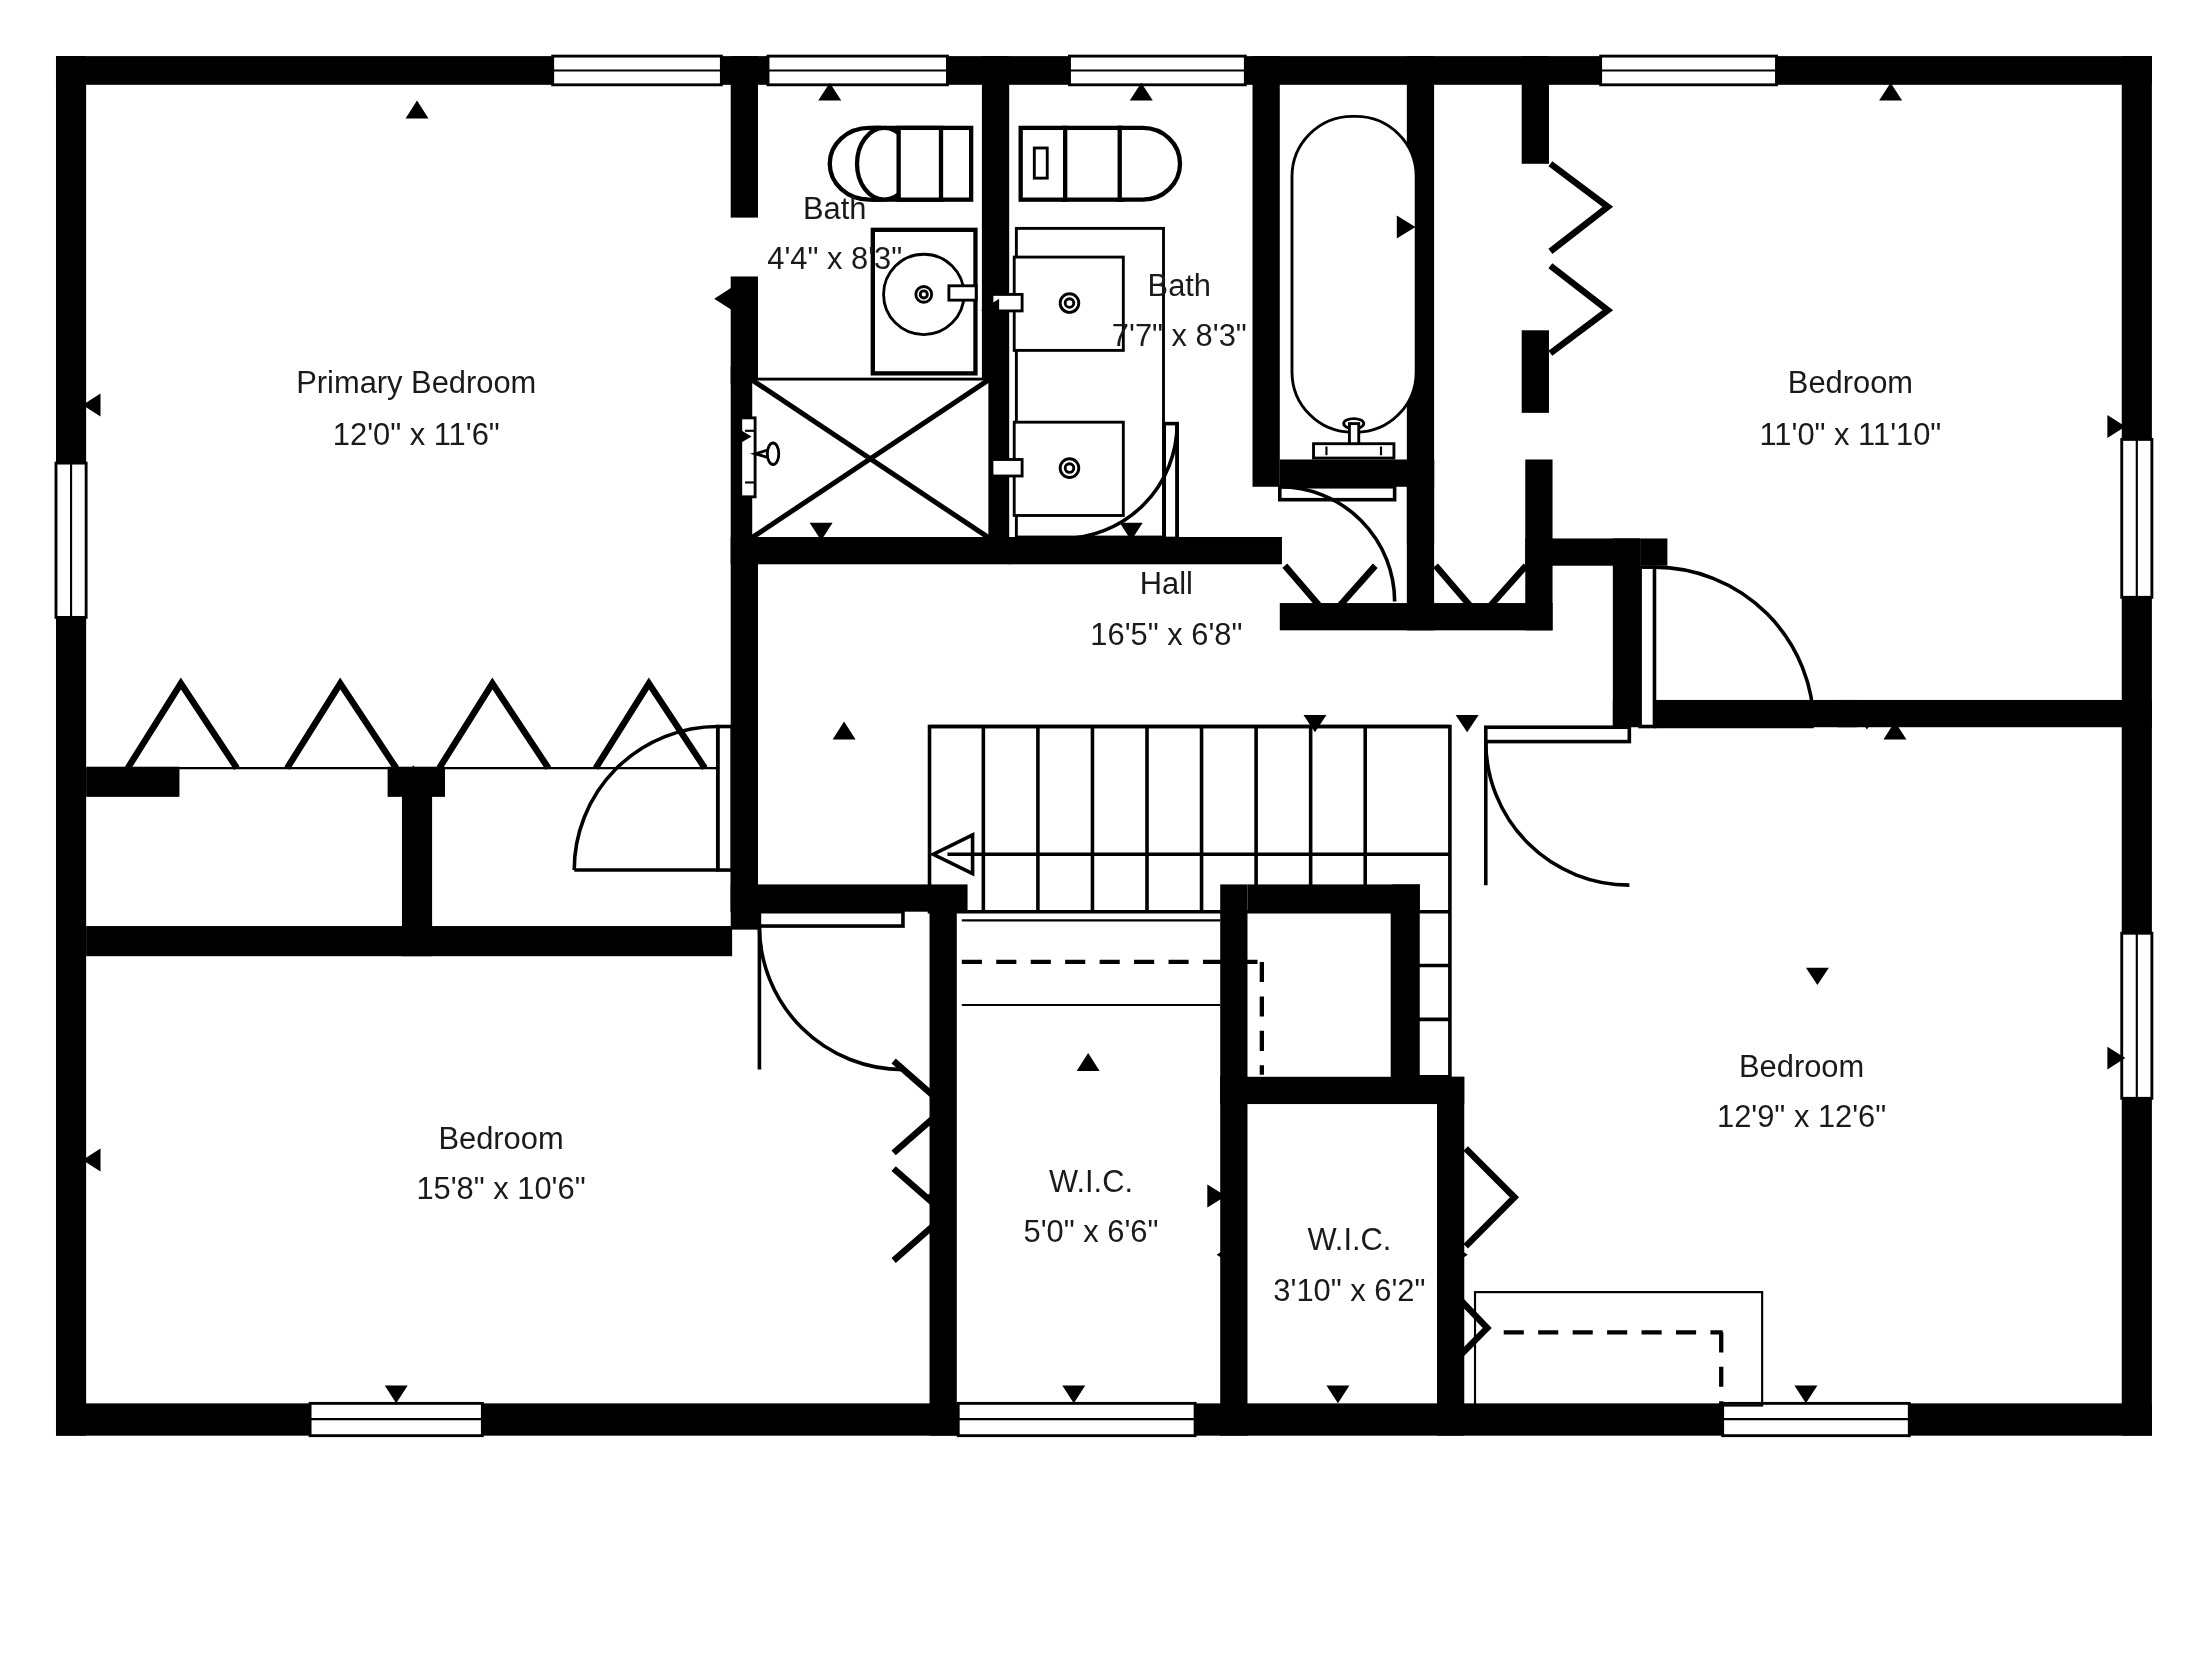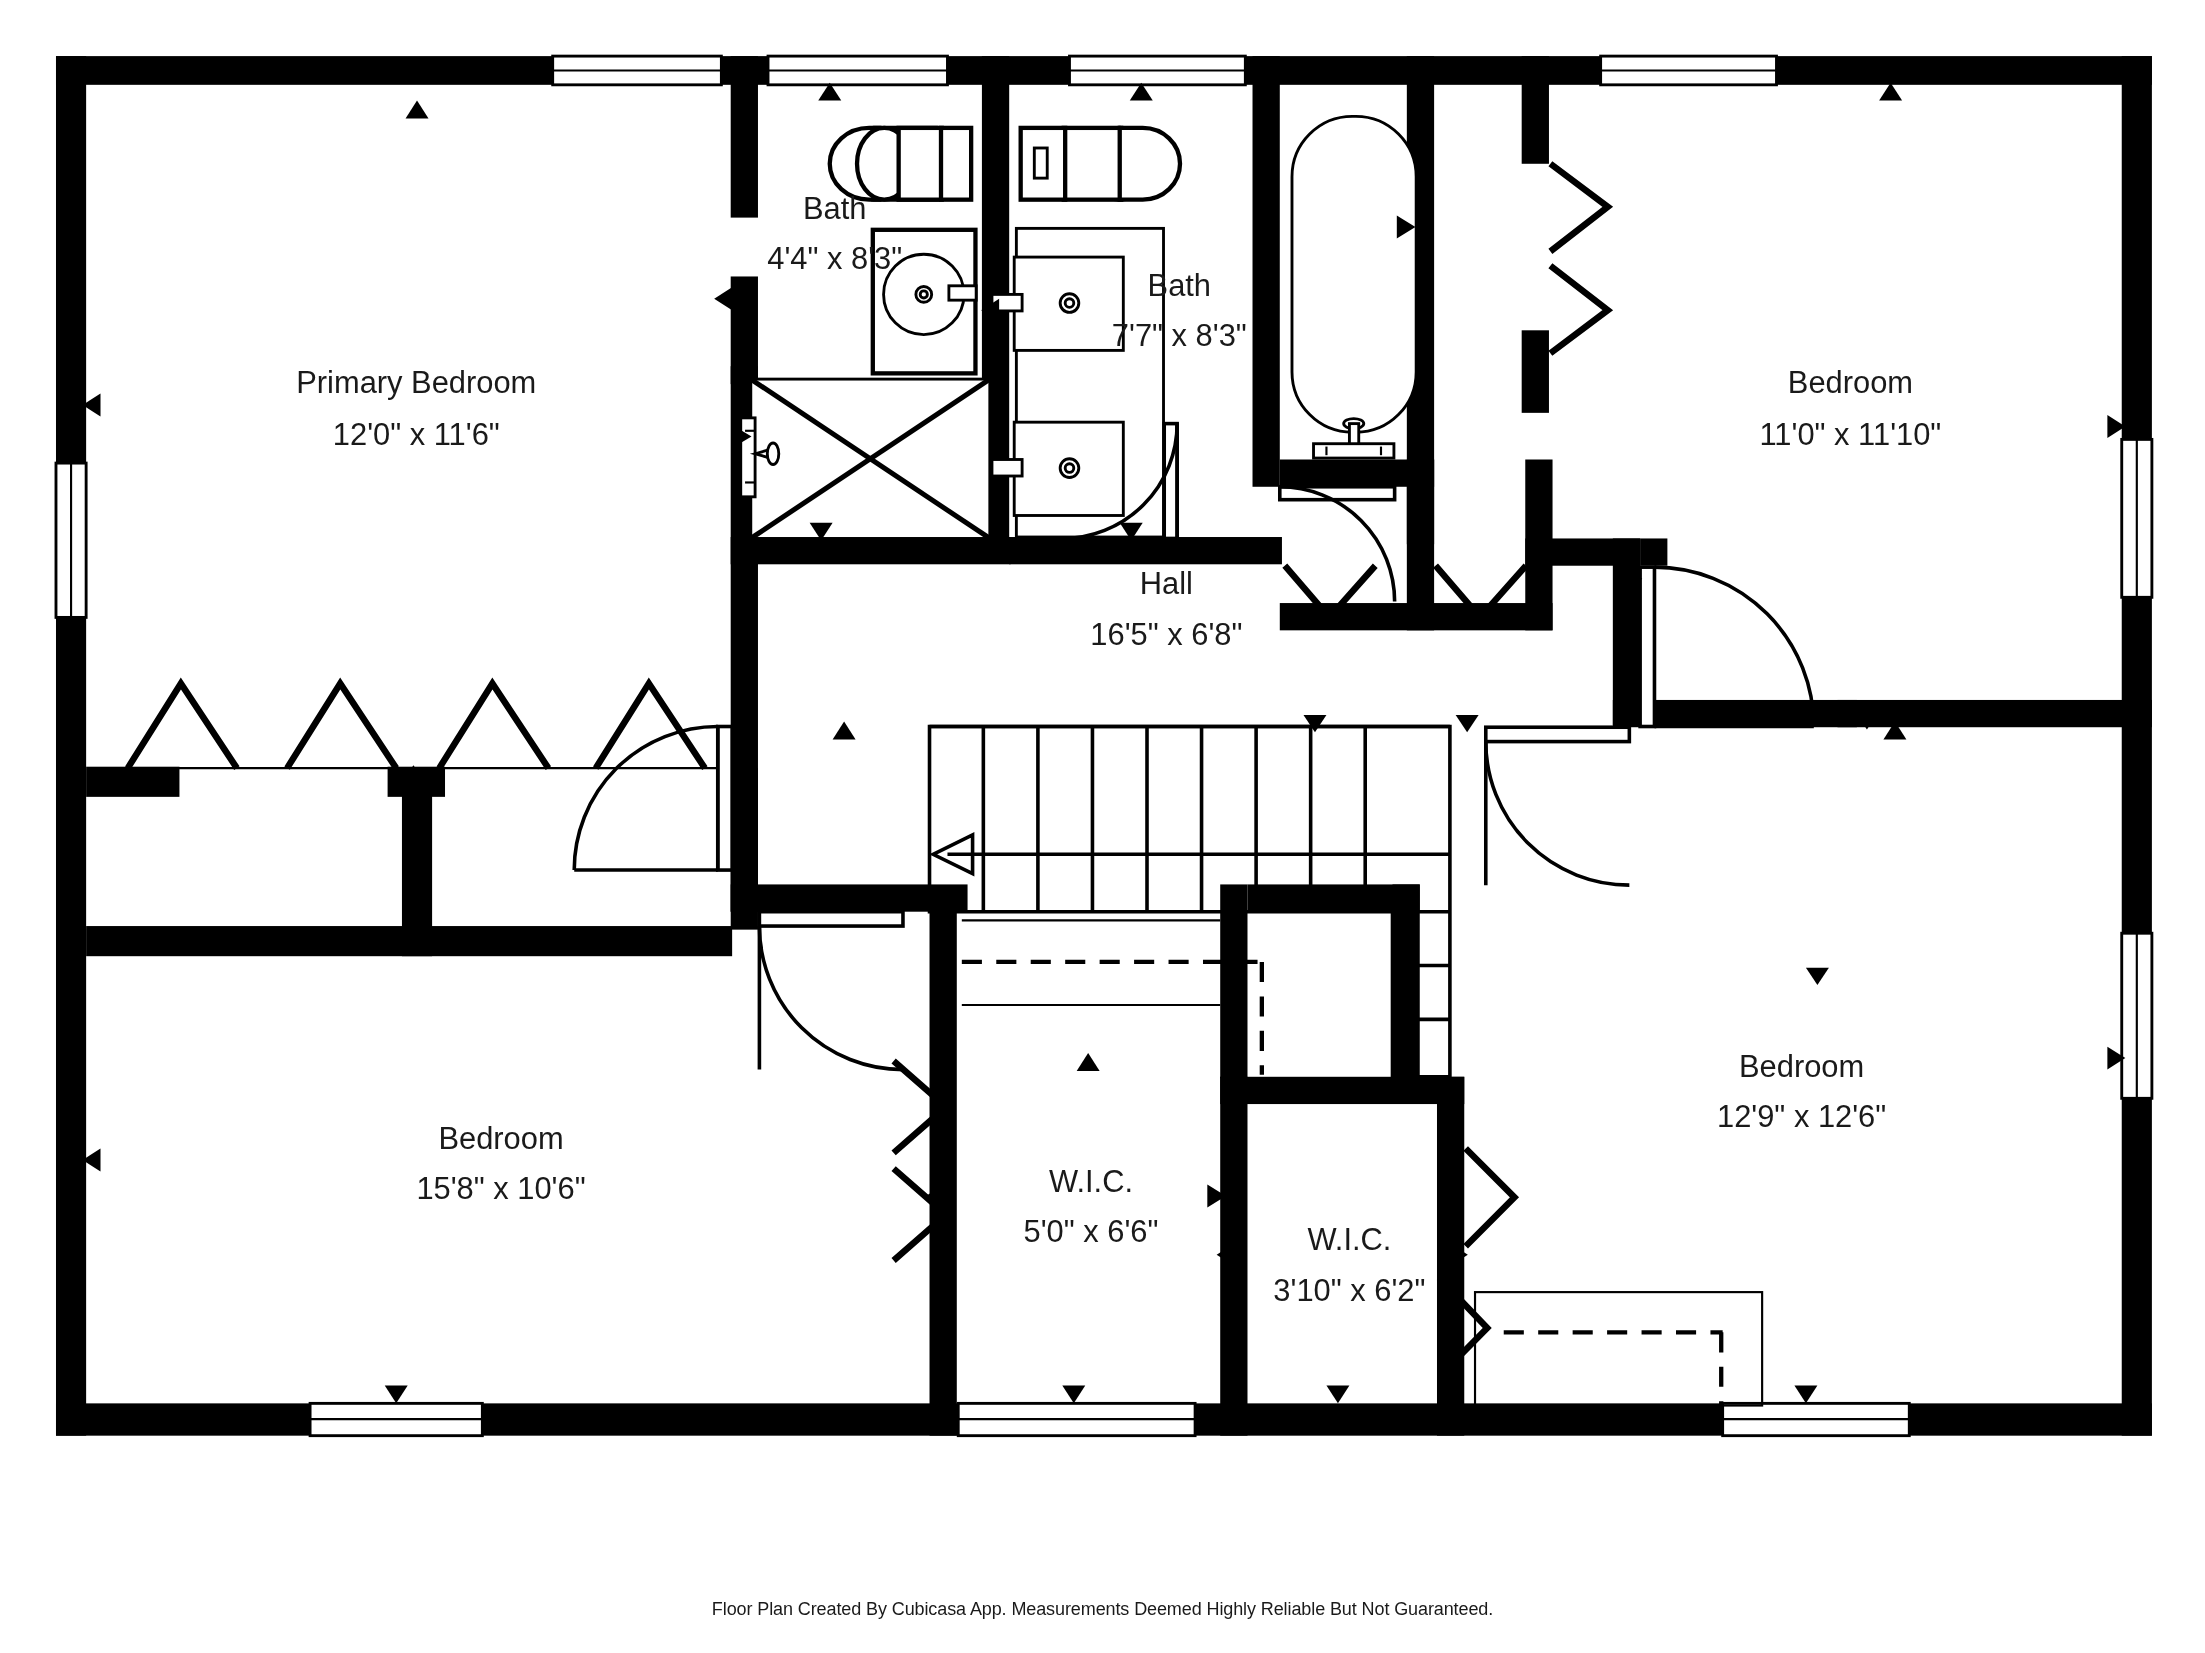--- a/index.html
+++ b/index.html
@@ -429,16 +429,15 @@
 
     <g>
       <text class="roomlabel" x="1880" y="1742">W.I.C.</text>
       <text class="roomdim" x="1880" y="1812">3'10" x 6'2"</text>
     </g>
 
   </g>
 
 </svg>
 
-<div id="footer-note">Floor Plan Created By Cubicasa App. Measurements Deemed Highly Reliable But Not Guaranteed.</div>
 
 </div>
 
 
 </body></html>

